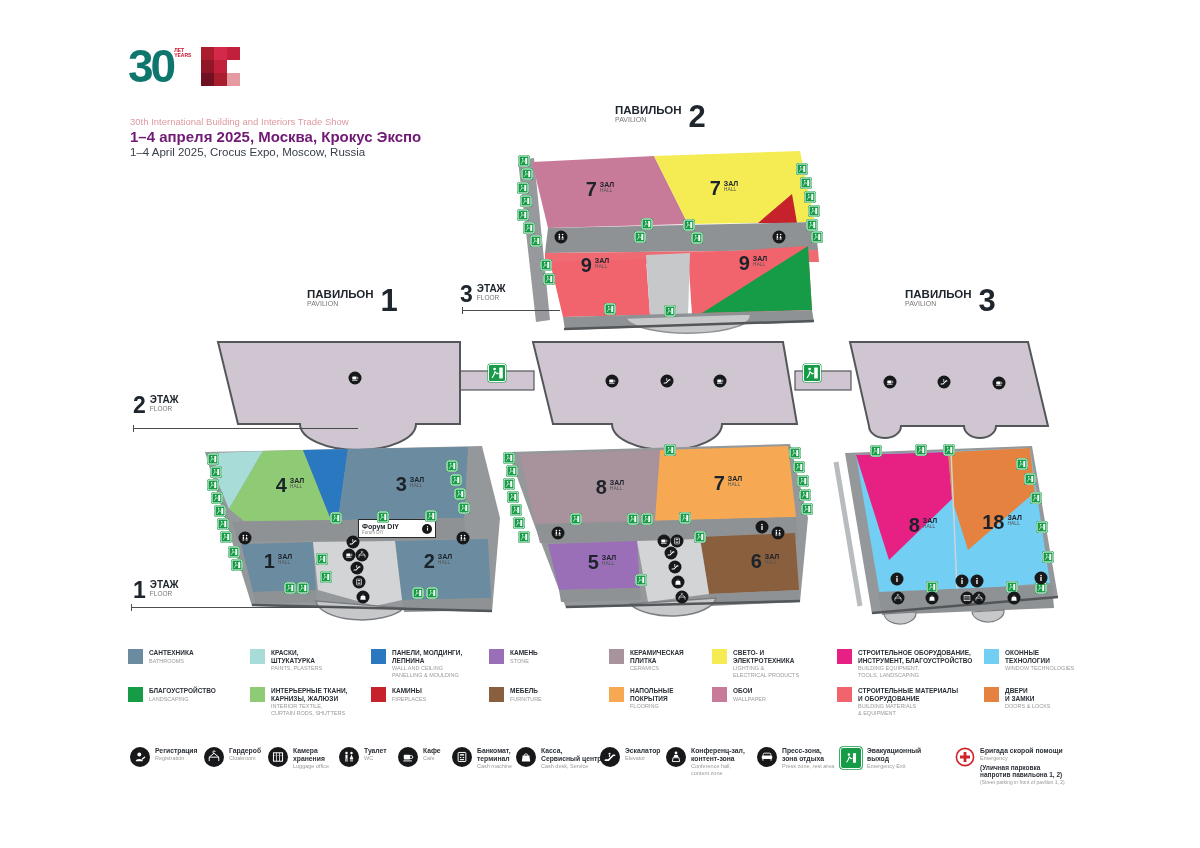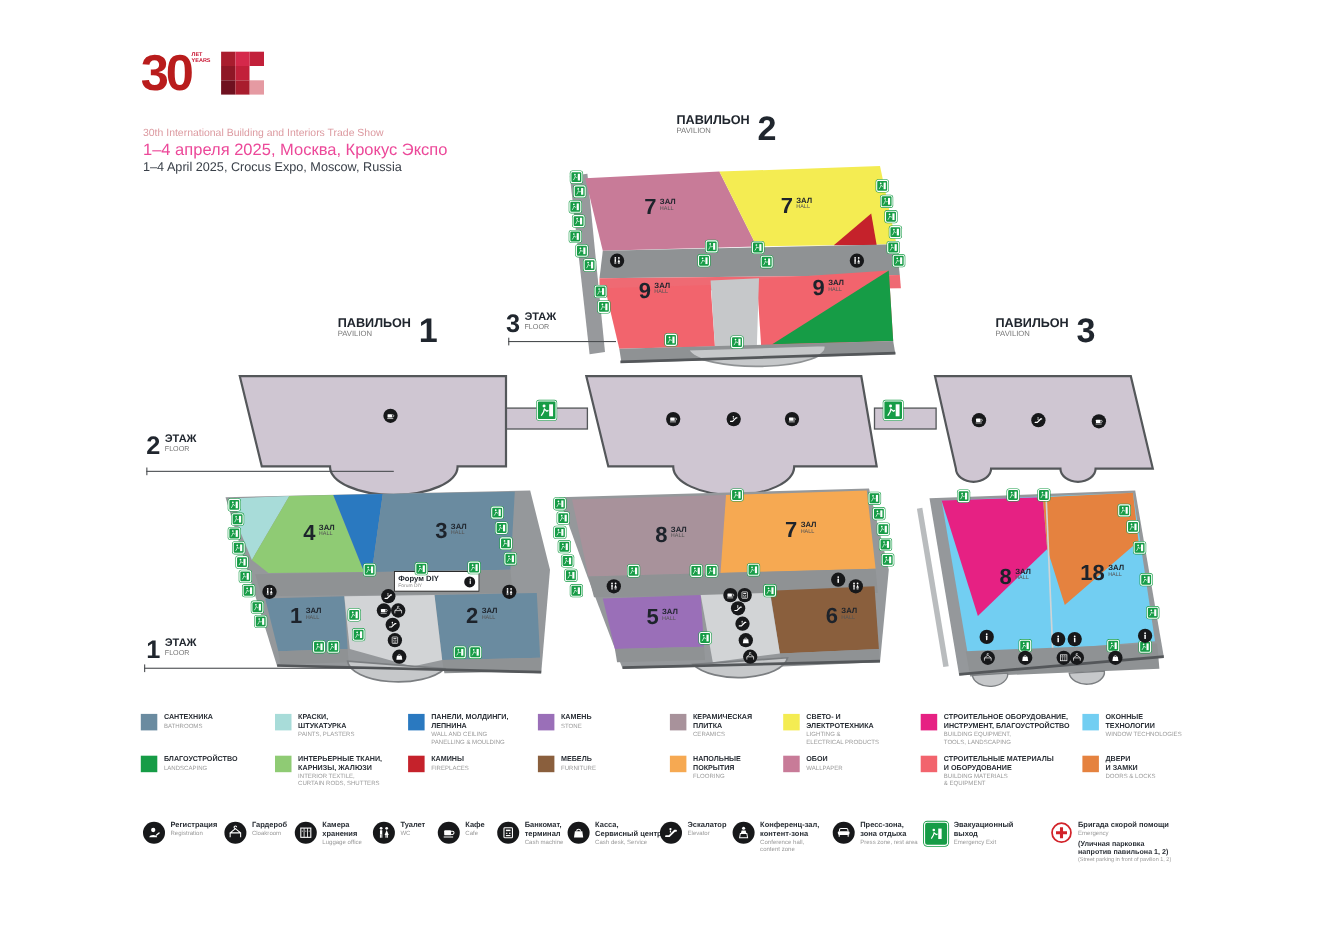--- a/index.html
+++ b/index.html
@@ -2,27 +2,27 @@
 <html><head>
 <meta charset="utf-8">
 <style>
   html,body{margin:0;padding:0;background:#fff;}
   .stage{position:relative;width:1200px;height:848px;background:#fff;overflow:hidden;
          font-family:"Liberation Sans",sans-serif;color:#20262e;}
   .abs{position:absolute;}
   svg{display:block;}
   
   .logo-row{position:absolute;left:128px;top:46px;display:flex;align-items:flex-start;}
-  .logo-30{font-size:46px;font-weight:bold;color:#b91c1c;line-height:40px;letter-spacing:-3px;}
+  .logo-30{font-size:46px;font-weight:bold;color:#0f766e;line-height:40px;letter-spacing:-3px;}
   .logo-mini{font-size:5px;font-weight:bold;color:#c8102e;line-height:5px;margin:2px 0 0 1px;}
   .mosaic{display:grid;grid-template-columns:repeat(3,13px);grid-template-rows:repeat(3,13px);margin:1px 10px 0 10px;}
   .logo-name{font-size:31px;font-weight:bold;color:#4d5864;line-height:40px;letter-spacing:-0.5px;}
   .title-ru{position:absolute;left:130px;top:101px;font-size:13px;font-weight:bold;color:#c2404e;}
   .title-en{position:absolute;left:130px;top:116px;font-size:9.5px;color:#dc9aa0;}
-  .date-ru{position:absolute;left:130px;top:128px;font-size:15px;font-weight:normal;color:#ec4899;}
+  .date-ru{position:absolute;left:130px;top:128px;font-size:15px;font-weight:bold;color:#701a75;}
   .date-en{position:absolute;left:130px;top:146px;font-size:11.5px;color:#3a4049;}
   
   .pav-label{position:absolute;display:flex;align-items:flex-start;}
   .pav-txt{text-align:left;}
   .pav-ru{font-size:11.5px;font-weight:bold;line-height:12px;}
   .pav-en{font-size:7px;color:#777;line-height:8px;}
   .pav-num{font-size:31px;font-weight:bold;line-height:26px;margin-left:7px;}
   .floor-label{position:absolute;display:flex;align-items:flex-start;}
   .fl-num{font-size:23px;font-weight:bold;line-height:20px;}
   .fl-txt{margin-left:4px;}

